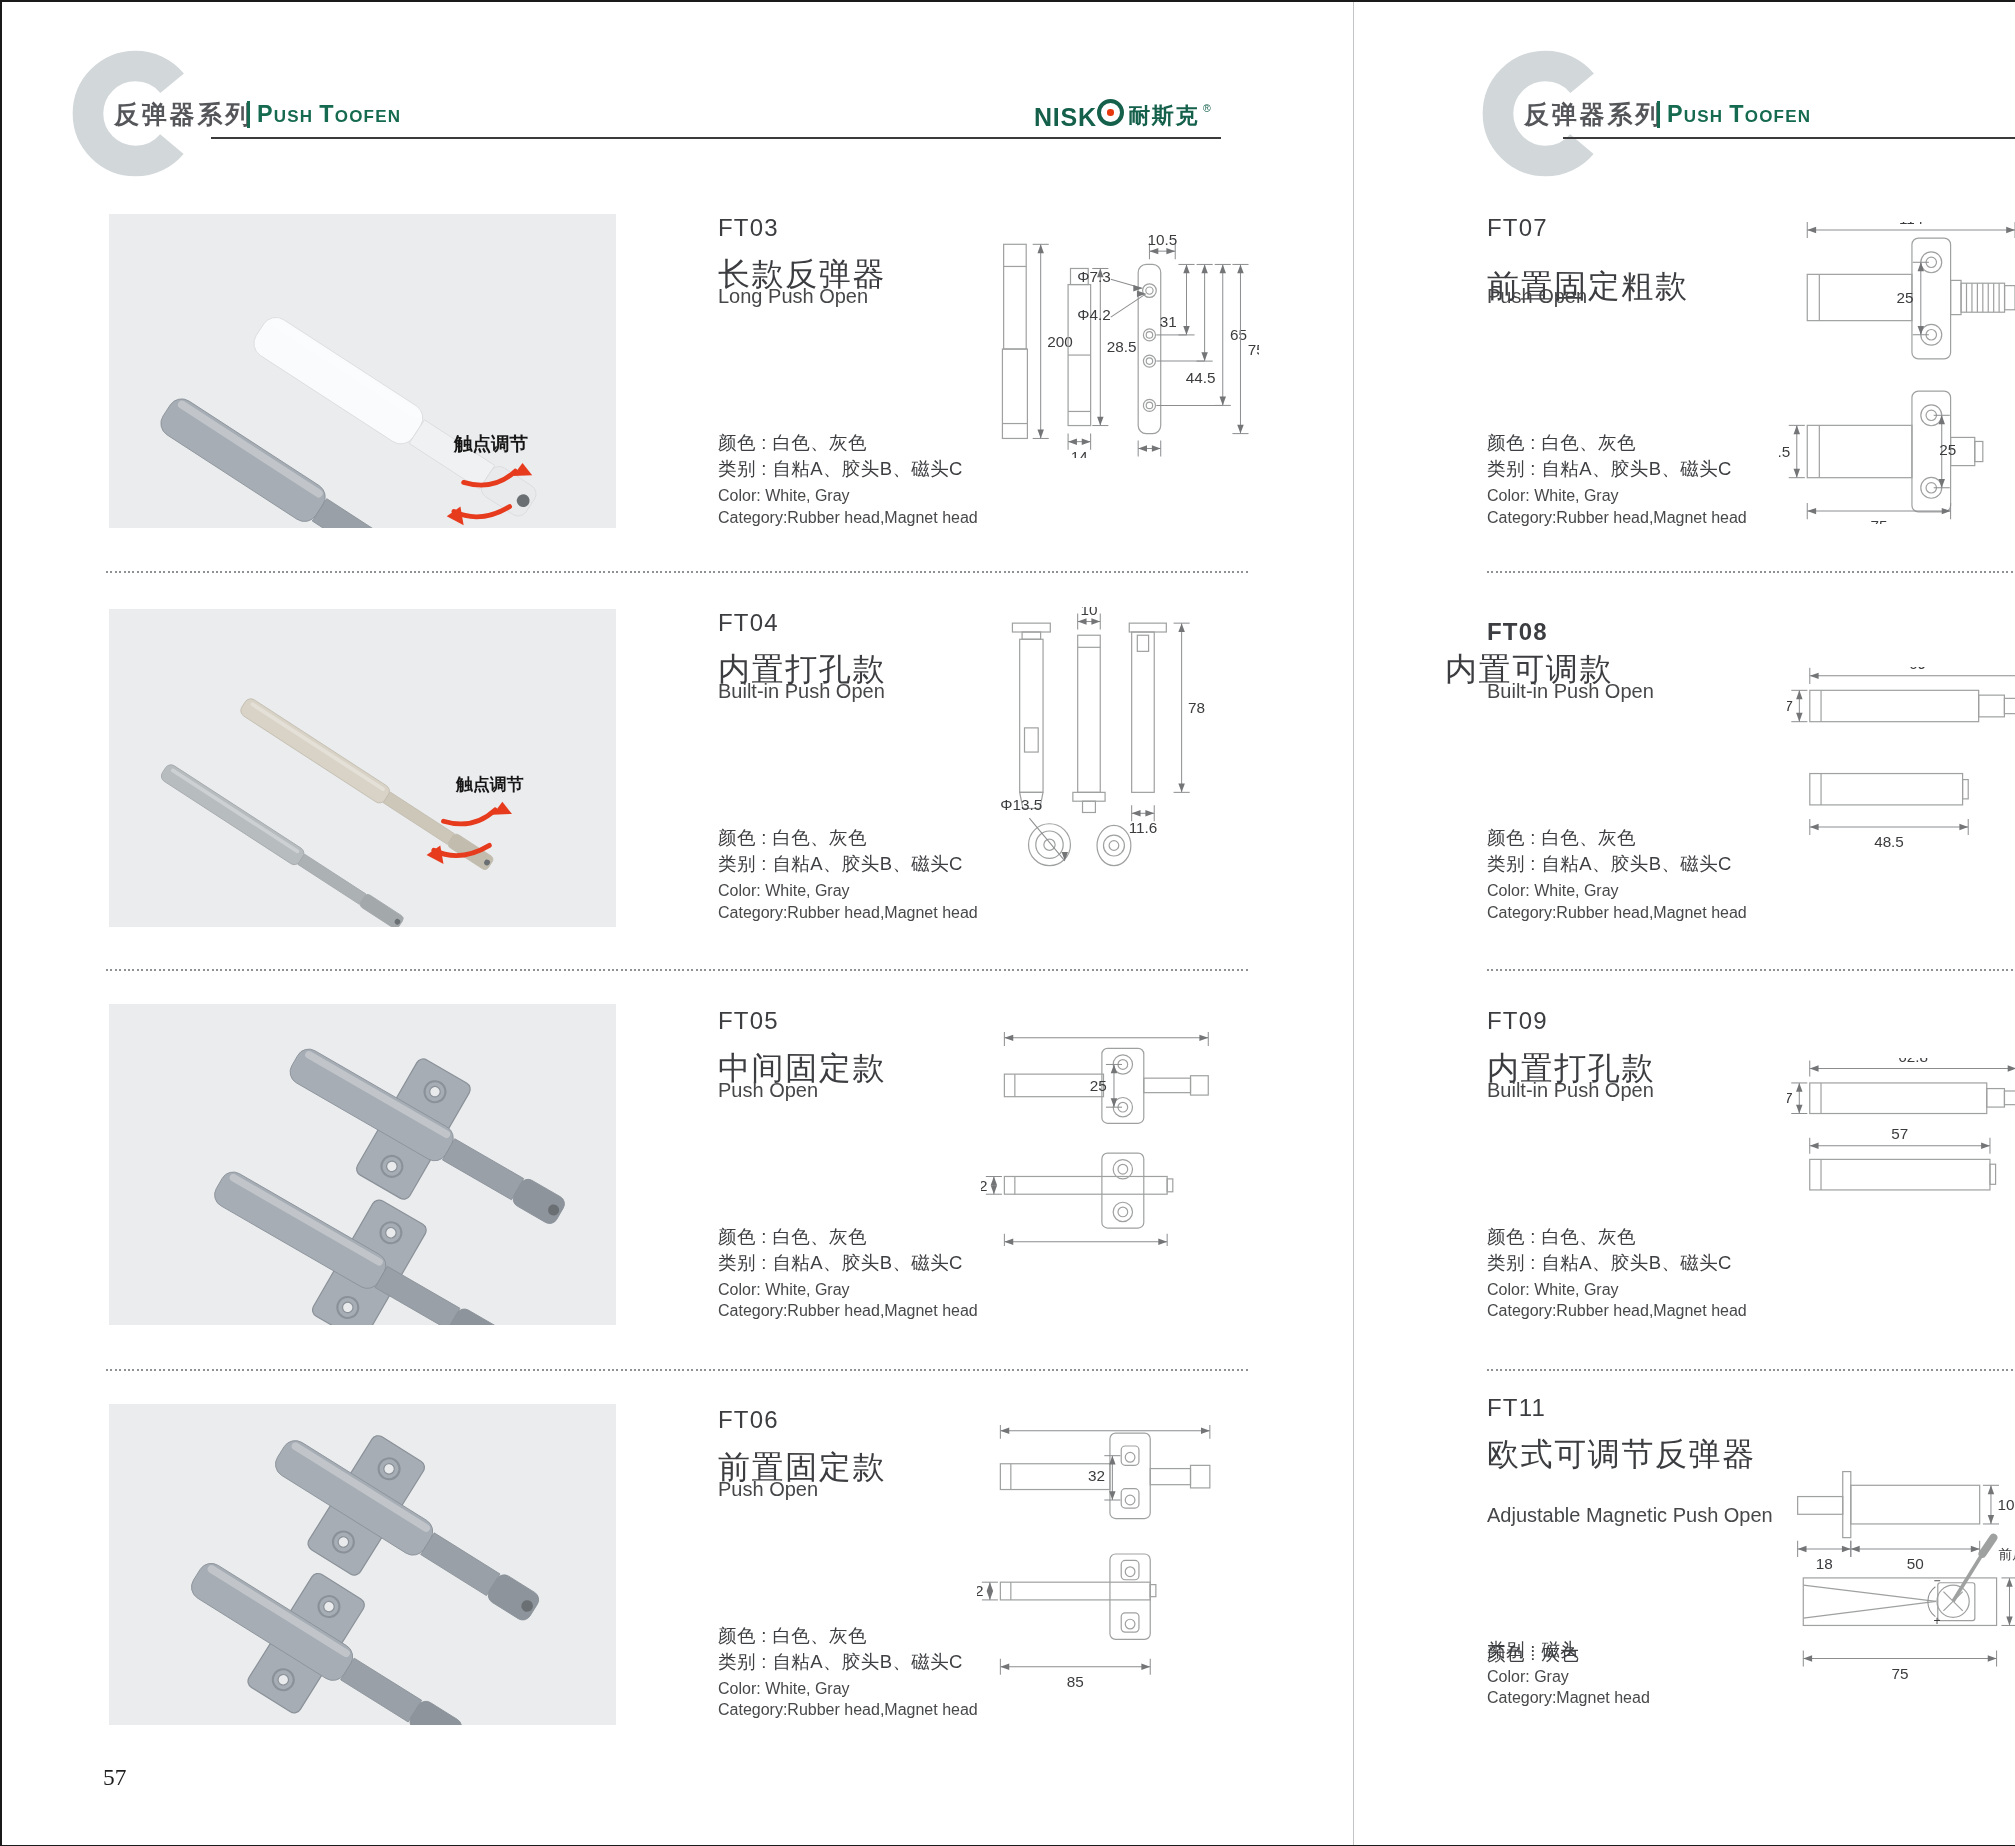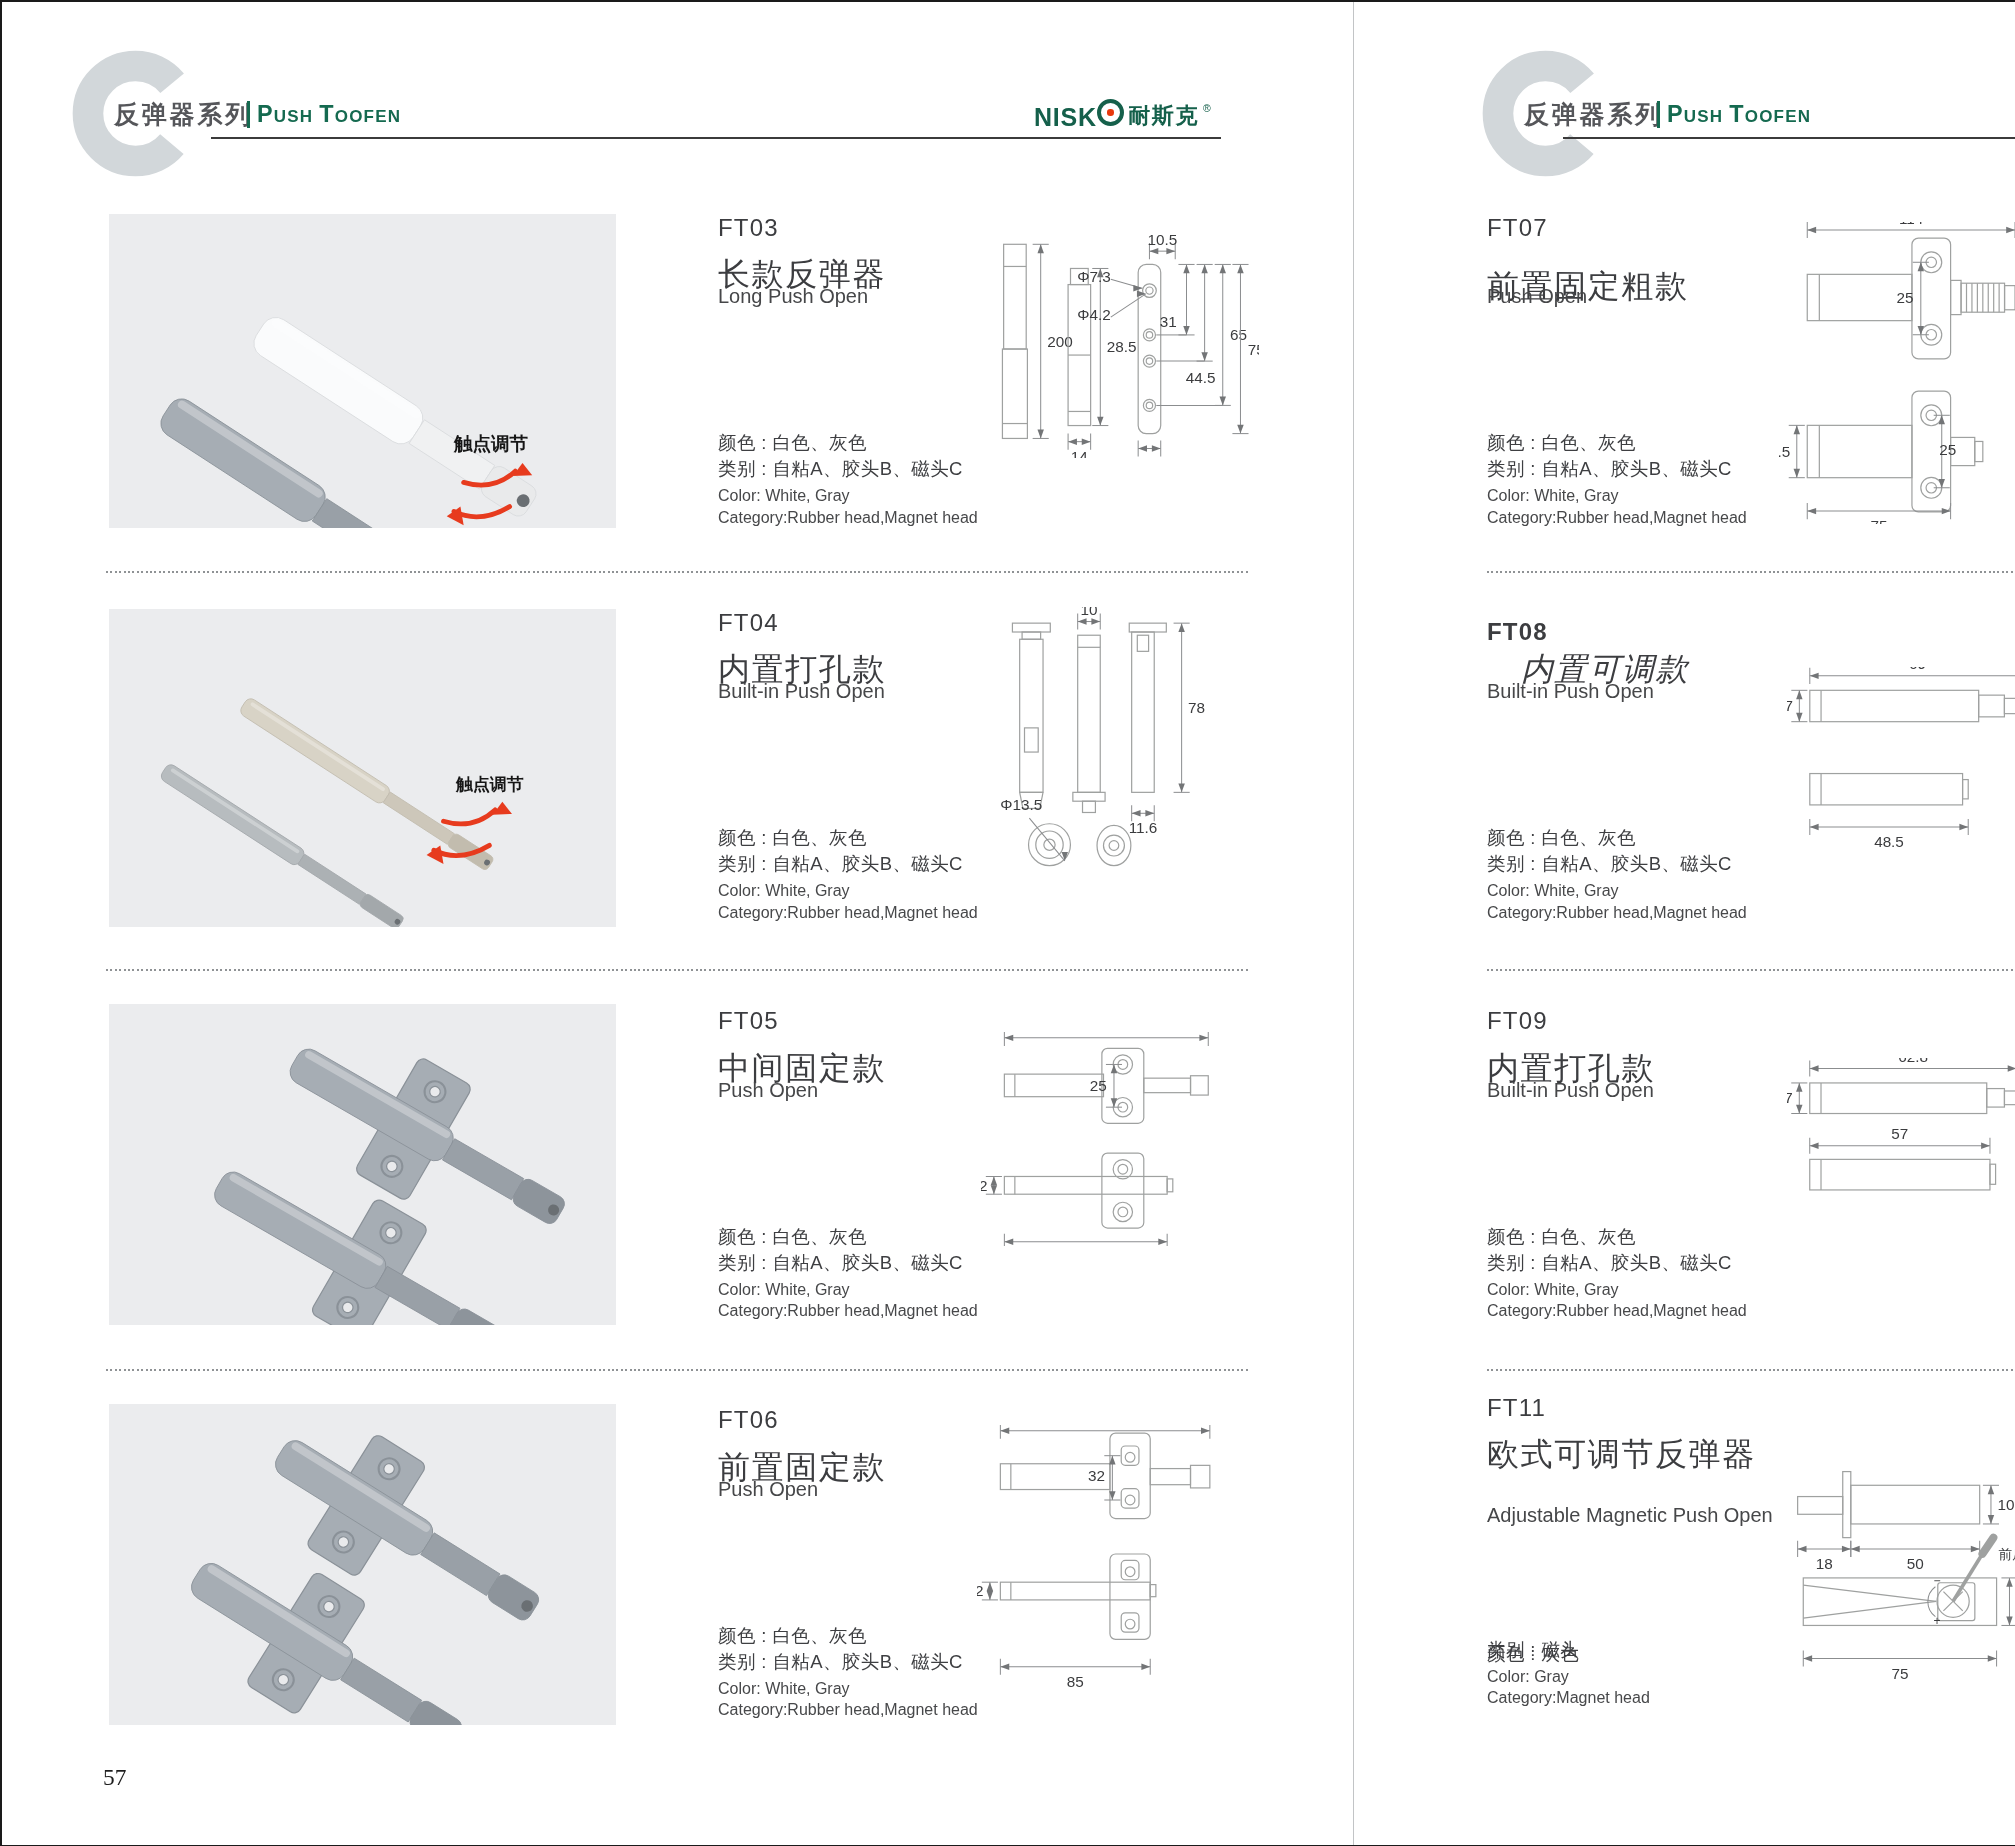--- a/index.html
+++ b/index.html
@@ -461,21 +461,21 @@
         <text x="420" y="583" font-size="38" fill="#3b3c3e" text-anchor="start"></text>
         <text x="398" y="578" font-size="38" fill="#3b3c3e" text-anchor="start">25</text>
         <line x1="70" y1="718" x2="426" y2="718" stroke="#8b8d8f" stroke-width="2.5" fill="none"></line>
         <polygon points="70,718 92,710 92,726" fill="#737577"></polygon>
         <polygon points="426,718 404,710 404,726" fill="#737577"></polygon>
         <line x1="70" y1="698" x2="70" y2="738" stroke="#8b8d8f" stroke-width="2.5" fill="none"></line>
         <line x1="426" y1="698" x2="426" y2="738" stroke="#8b8d8f" stroke-width="2.5" fill="none"></line>
         <text x="248" y="768" font-size="38" fill="#3b3c3e" text-anchor="middle">75</text>
       </svg></div>
     <div class="code abs" style="left:1485px;top:616px;white-space:nowrap;font-weight:bold;">FT08</div>
-    <div class="name-cn abs" style="left:1519px;top:646px;white-space:nowrap;font-style:italic;">内置可调款</div>
+    <div class="name-cn abs" style="left:1443px;top:646px;white-space:nowrap;">内置可调款</div>
     <div class="name-en abs" style="left:1485px;top:678px;white-space:nowrap;">Built-in Push Open</div>
     <div class="spec-cn abs" style="left:1485px;top:823px;white-space:nowrap;">颜色 : 白色、灰色</div>
     <div class="spec-cn abs" style="left:1485px;top:849px;white-space:nowrap;">类别 : 自粘A、胶头B、磁头C</div>
     <div class="spec-en abs" style="left:1485px;top:880px;white-space:nowrap;">Color: White, Gray</div>
     <div class="spec-en abs" style="left:1485px;top:902px;white-space:nowrap;">Category:Rubber head,Magnet  head</div>
     <div class="abs" style="left:1785px;top:665px;"><svg width="278" height="193" viewBox="0 0 690 480" font-family="Liberation Sans,sans-serif">
         <rect x="56" y="58" width="420" height="78" rx="0" stroke="#9fa1a0" stroke-width="3" fill="none"></rect>
         <line x1="84" y1="58" x2="84" y2="136" stroke="#9fa1a0" stroke-width="3" fill="none"></line>
         <rect x="476" y="70" width="64" height="54" rx="0" stroke="#9fa1a0" stroke-width="3" fill="none"></rect>
         <rect x="540" y="78" width="52" height="38" rx="0" stroke="#9fa1a0" stroke-width="3" fill="none"></rect>

